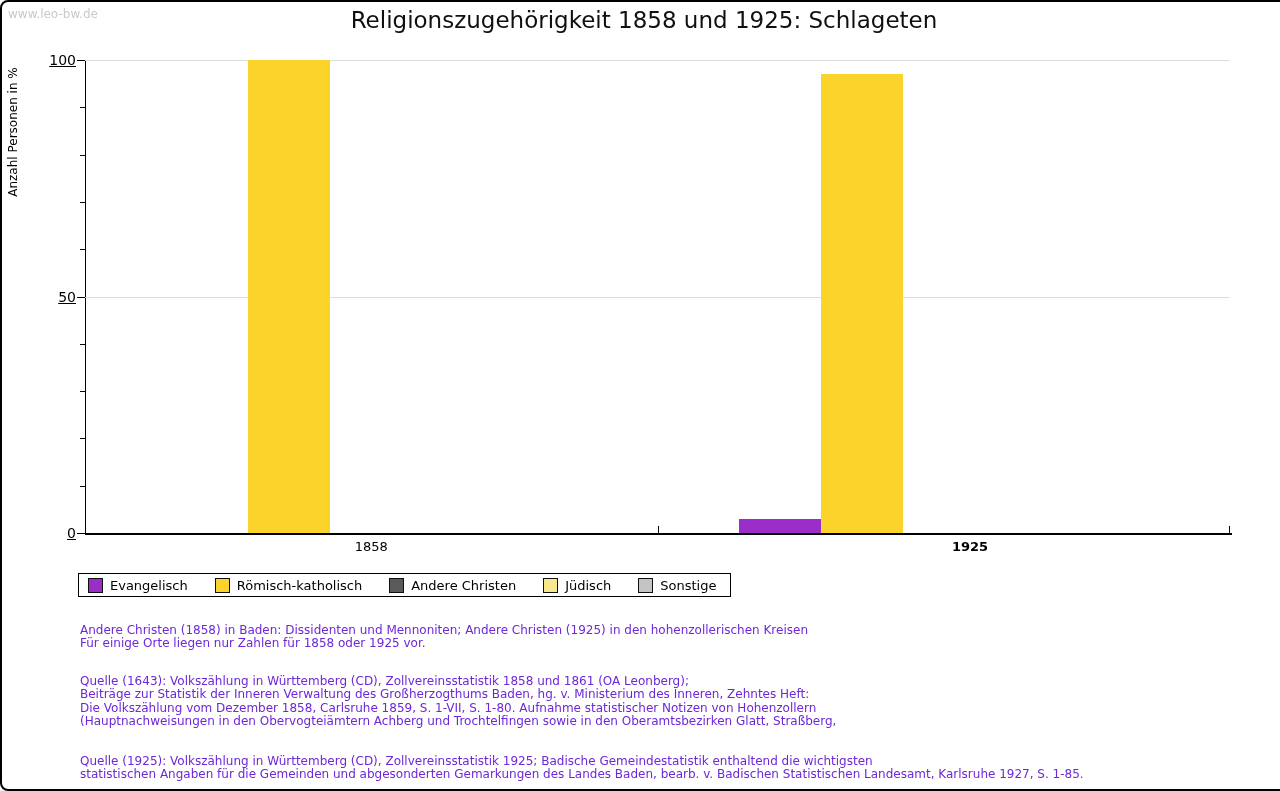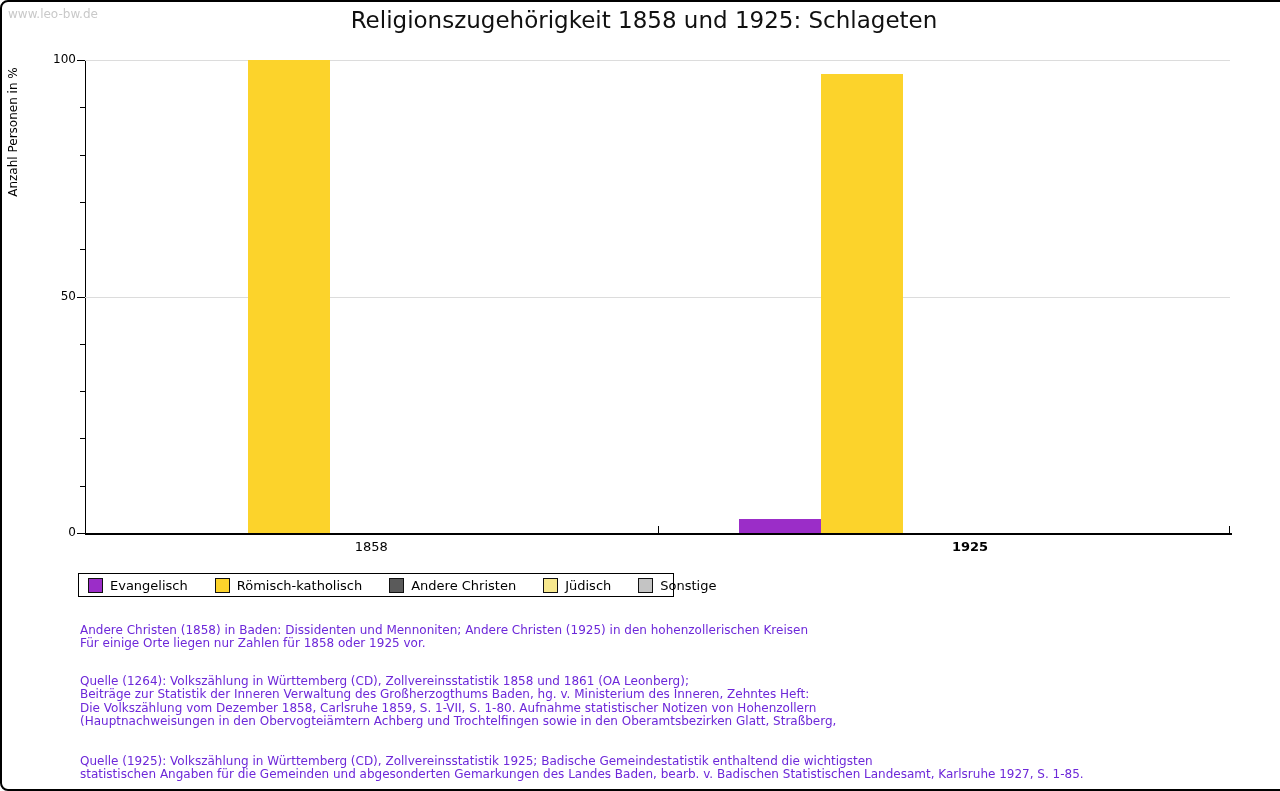--- a/index.html
+++ b/index.html
@@ -12,26 +12,26 @@
   }
   .watermark{position:absolute;left:6px;top:5px;font-size:12px;color:#c9c9c9;}
   .title{position:absolute;top:5px;left:0;width:100%;text-align:center;font-size:23px;color:#101010;}
   .ylabel-rot{position:absolute;left:-53px;top:122px;width:130px;height:16px;text-align:center;font-size:12px;transform:rotate(-90deg);}
   .y-axis{position:absolute;left:83px;top:58px;width:1px;height:474px;background:#000;}
   .x-axis{position:absolute;left:83px;top:531px;width:1147px;height:2px;background:#000;z-index:3;}
   .plot{position:absolute;left:83px;top:58px;width:1145px;height:473px;overflow:visible;}
   .gridline{position:absolute;left:0;width:1145px;height:1px;background:#dcdcdc;z-index:0;}
   .ytick{position:absolute;left:-5px;width:5px;height:1px;background:#000;}
   .ytick.major{left:-8px;width:8px;}
-  .ylab{position:absolute;left:-47px;width:38px;text-align:right;font-size:12px;}
+  .ylab{position:absolute;left:-47px;width:38px;text-align:right;font-size:14px;text-decoration:underline;}
   .xtick{position:absolute;top:466px;width:1px;height:7px;background:#000;z-index:2;}
   .bar{position:absolute;bottom:0;z-index:1;}
   .xcat{position:absolute;top:479px;width:100px;text-align:center;font-size:13px;}
   .legend{
-    position:absolute;left:76px;top:571px;width:596px;height:24px;
+    position:absolute;left:76px;top:571px;width:653px;height:24px;
     border:1px solid #000;background:#fff;box-sizing:border-box;
     display:flex;align-items:center;padding-left:9px;column-gap:27px;
   }
   .legend-item{display:flex;align-items:center;gap:7px;}
   .swatch{width:13px;height:13px;border:1px solid #111;display:inline-block;flex:0 0 auto;}
   .legend-label{font-size:13px;white-space:nowrap;}
   .note{position:absolute;left:78px;font-size:12px;line-height:13.4px;color:#6d28d9;white-space:nowrap;margin-top:20px;}
   .note span{display:block;}
 </style>
 </head>
@@ -97,21 +97,21 @@
         <span class="legend-label">Sonstige</span>
       </div>
     </div>
 
   <div class="note" style="top:602px">
     <span>Andere Christen (1858) in Baden: Dissidenten und Mennoniten; Andere Christen (1925) in den hohenzollerischen Kreisen</span>
     <span>Für einige Orte liegen nur Zahlen für 1858 oder 1925 vor.</span>
   </div>
 
   <div class="note" style="top:653px">
-    <span>Quelle (1264): Volkszählung in Württemberg (CD), Zollvereinsstatistik 1858 und 1861 (OA Leonberg);</span>
+    <span>Quelle (1643): Volkszählung in Württemberg (CD), Zollvereinsstatistik 1858 und 1861 (OA Leonberg);</span>
     <span>Beiträge zur Statistik der Inneren Verwaltung des Großherzogthums Baden, hg. v. Ministerium des Inneren, Zehntes Heft:</span>
     <span>Die Volkszählung vom Dezember 1858, Carlsruhe 1859, S. 1-VII, S. 1-80. Aufnahme statistischer Notizen von Hohenzollern</span>
     <span>(Hauptnachweisungen in den Obervogteiämtern Achberg und Trochtelfingen sowie in den Oberamtsbezirken Glatt, Straßberg,</span>
   </div>
 
   <div class="note" style="top:733px">
     <span>Quelle (1925): Volkszählung in Württemberg (CD), Zollvereinsstatistik 1925; Badische Gemeindestatistik enthaltend die wichtigsten</span>
     <span>statistischen Angaben für die Gemeinden und abgesonderten Gemarkungen des Landes Baden, bearb. v. Badischen Statistischen Landesamt, Karlsruhe 1927, S. 1-85.</span>
   </div>
 

